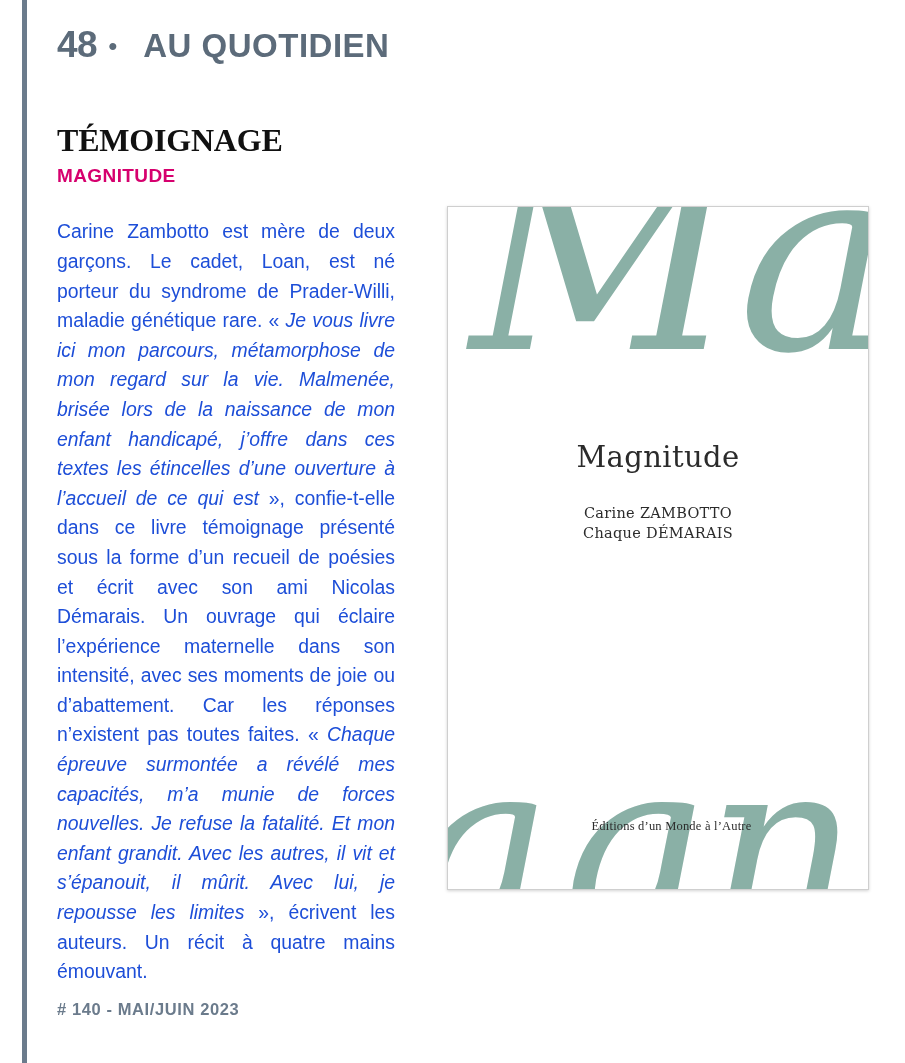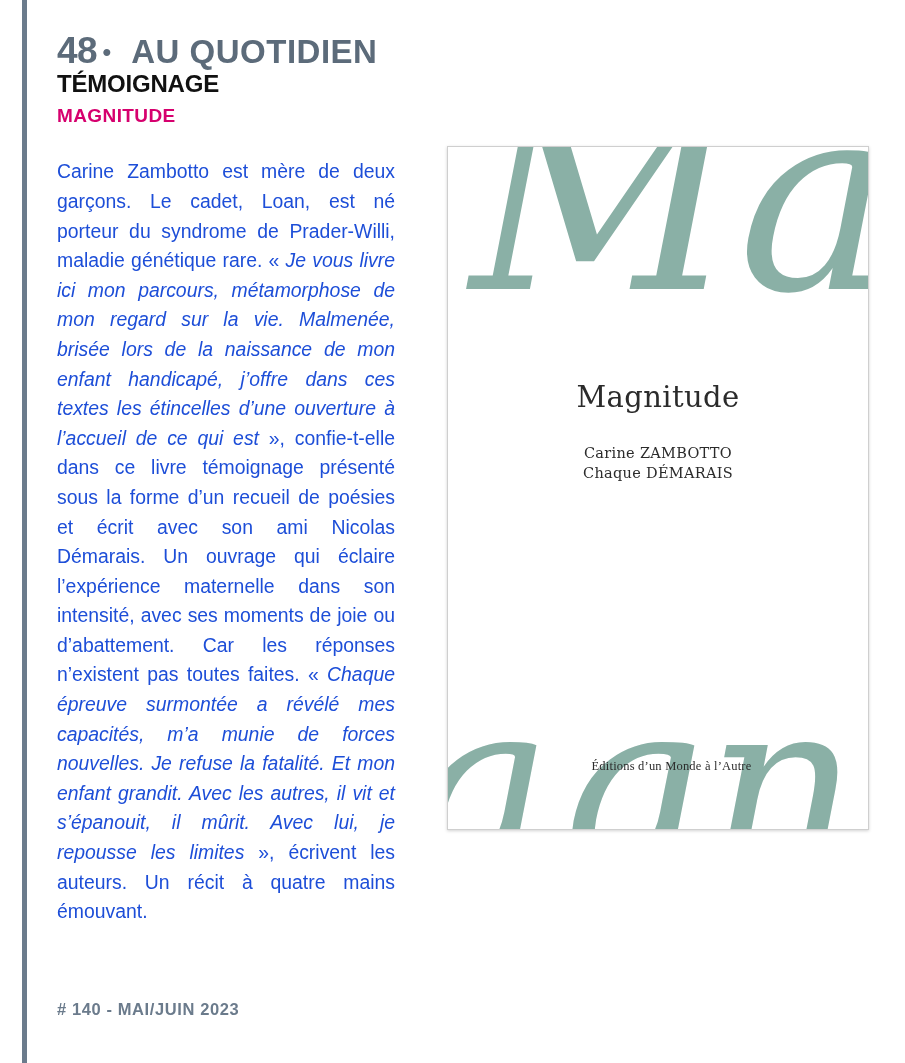--- a/index.html
+++ b/index.html
@@ -31,22 +31,22 @@
     left: 57px;
     top: 0;
     width: 810px;
     height: 1063px;
   }
 
   
   .page-header {
     display: flex;
     align-items: baseline;
-    gap: 5px;
-    padding-top: 30px;
+    gap: 11px;
+    padding-top: 24px;
   }
   .page-number {
     font-size: 37px;
     font-weight: bold;
     color: #5c6b7a;
     letter-spacing: -0.5px;
   }
   .header-dot {
     font-size: 26px;
     color: #5c6b7a;
@@ -56,25 +56,27 @@
   .header-section {
     font-size: 33px;
     font-weight: bold;
     color: #5c6b7a;
     letter-spacing: 0.5px;
     margin-left: 15px;
   }
 
   
   .article-title {
-    font-size: 24px;
+    margin-top: 58px;
+    font-size: 32px;
     font-weight: bold;
     color: #111111;
     letter-spacing: -0.2px;
     line-height: 1;
+    font-family: Liberation Serif, serif;
   }
   .article-subtitle {
     margin-top: 9px;
     font-size: 19px;
     font-weight: bold;
     color: #d6006e;
     letter-spacing: 0.4px;
   }
 
   

